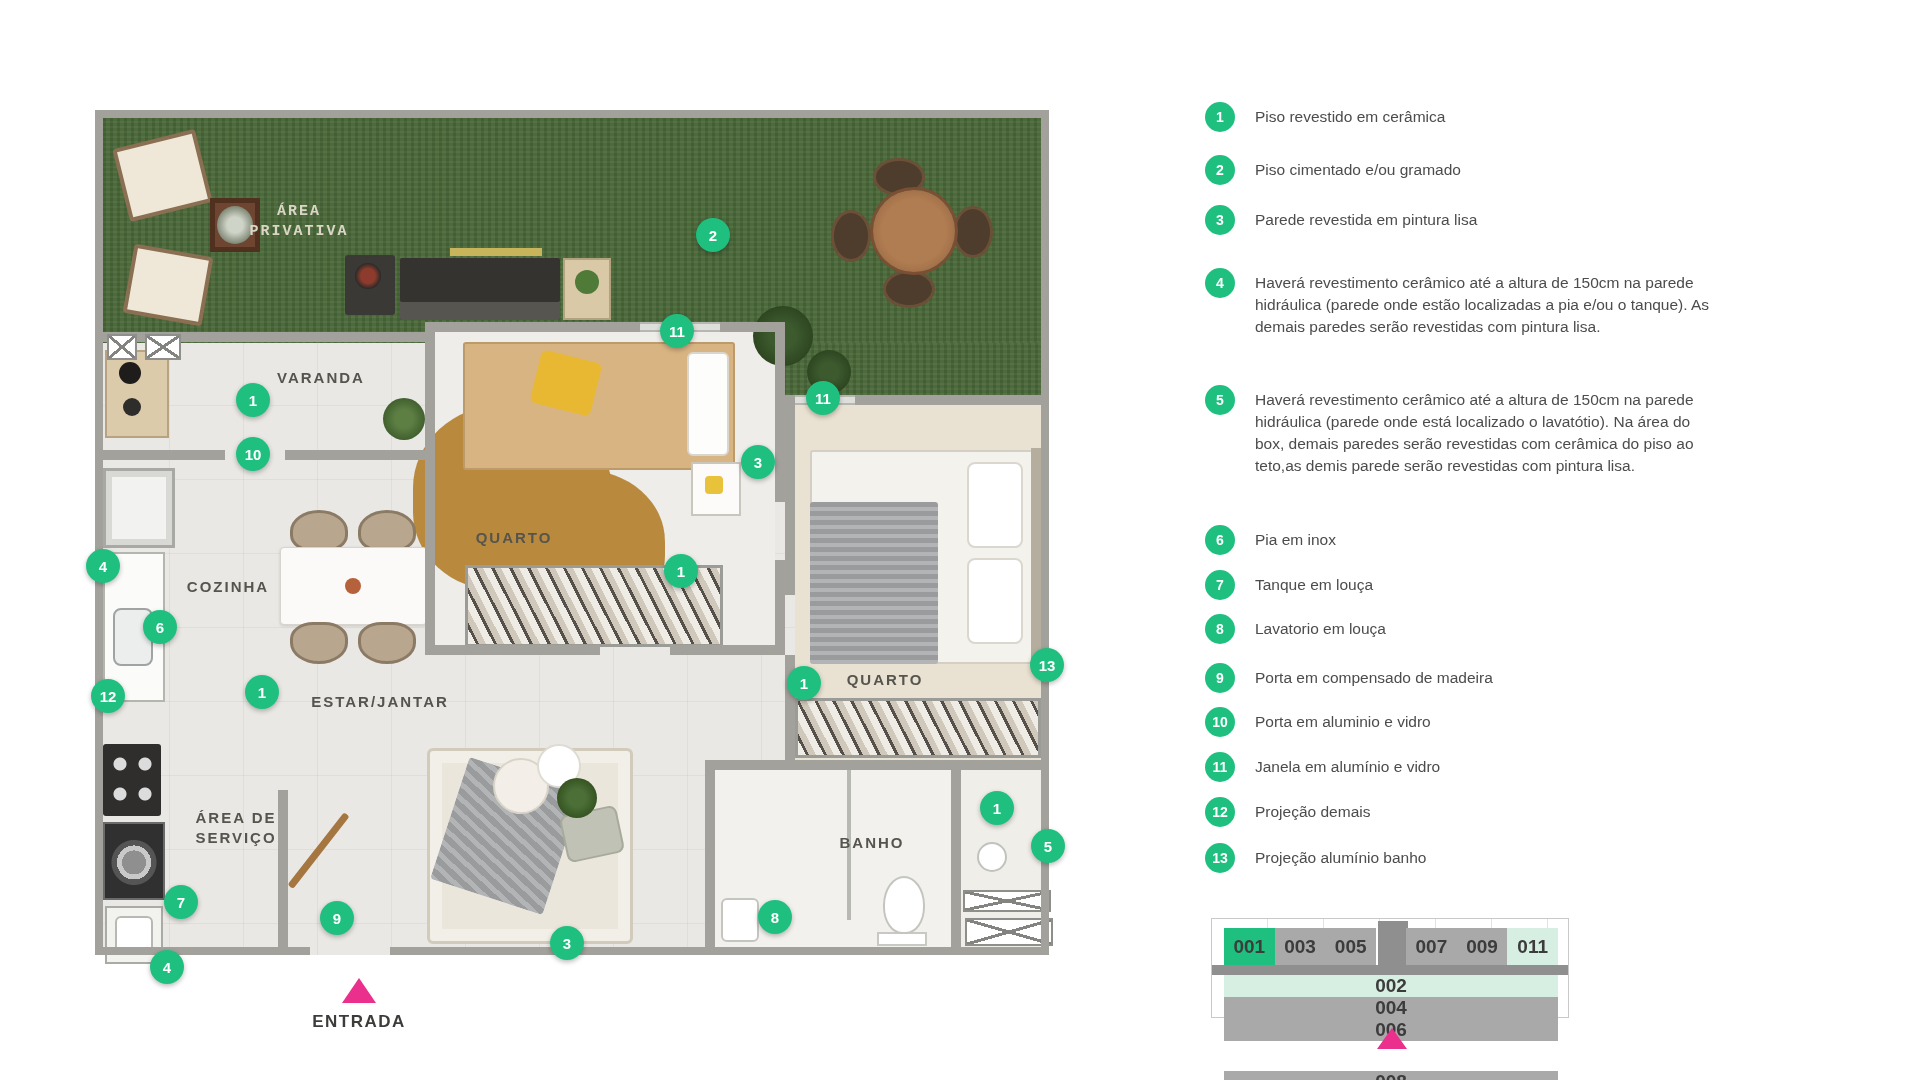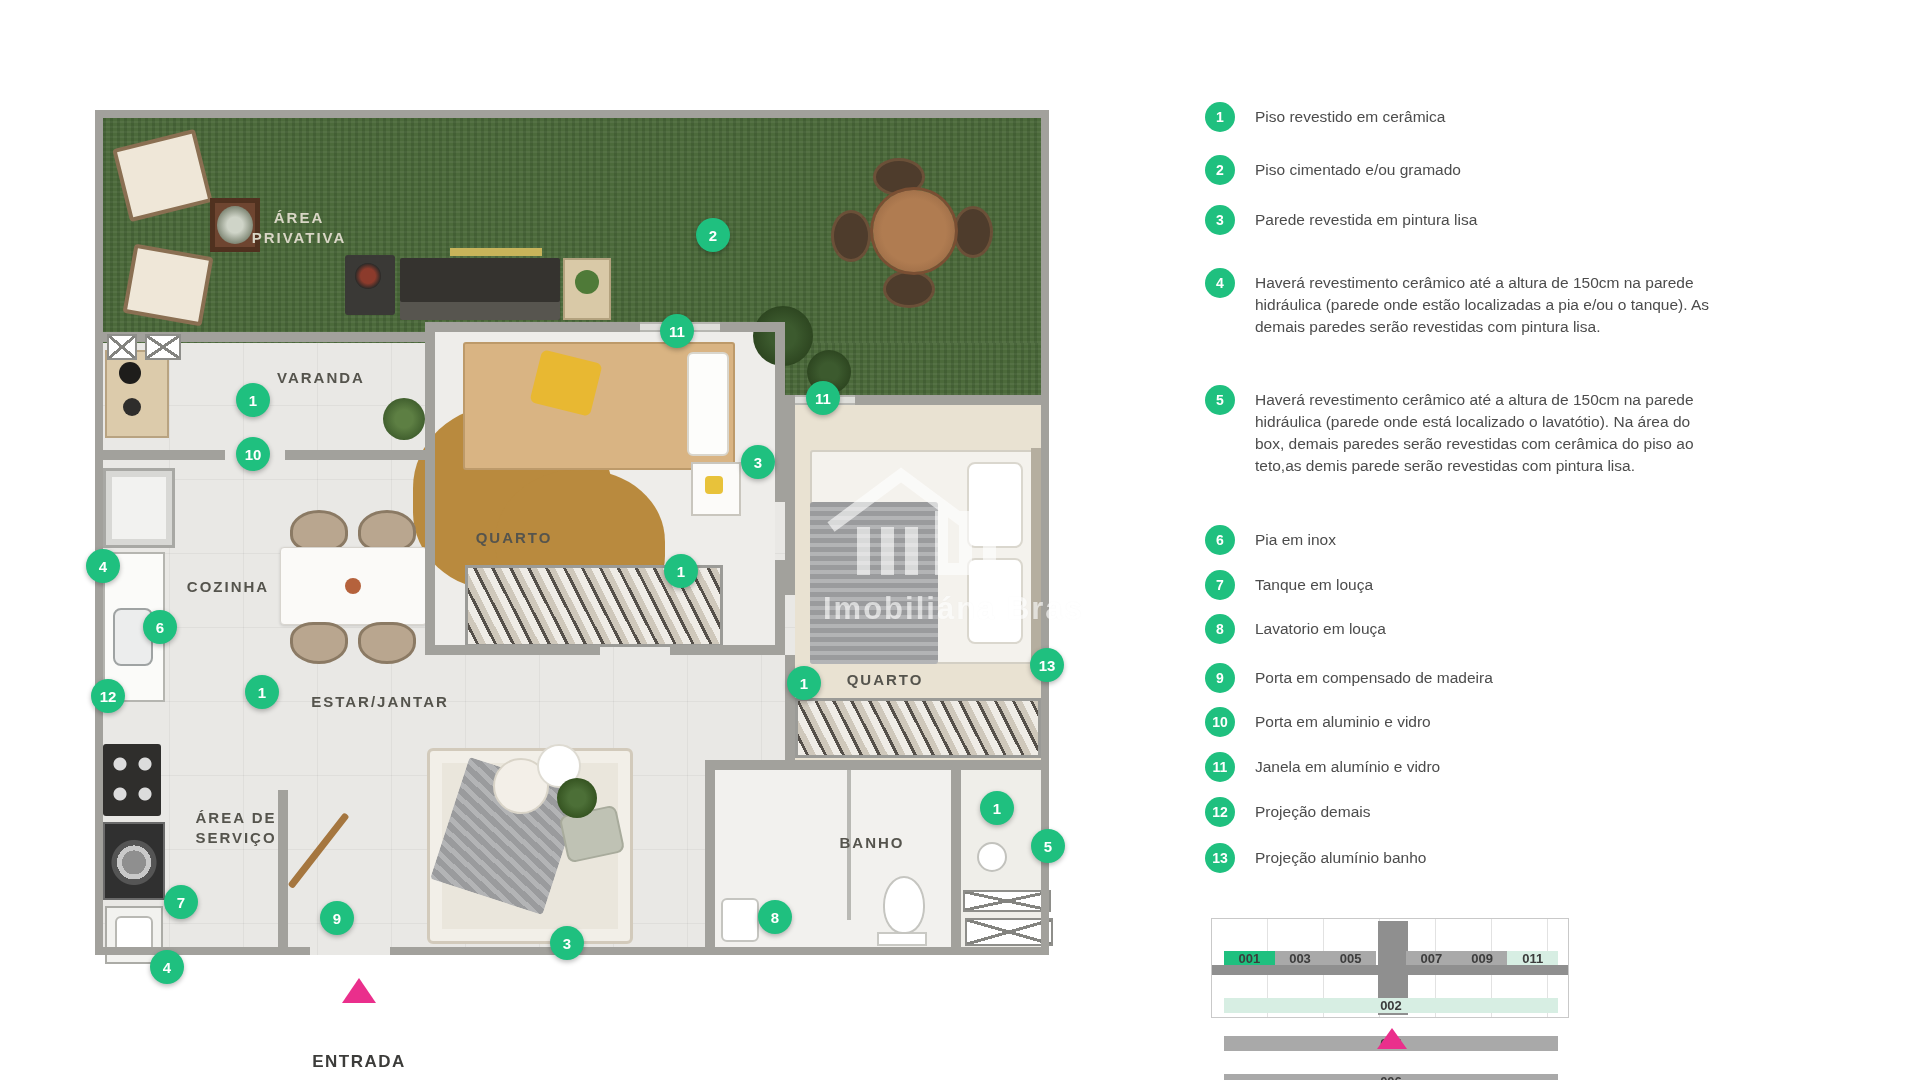--- a/index.html
+++ b/index.html
@@ -50,21 +50,21 @@
     font-size:14px;display:flex;align-items:center;justify-content:center;}
   .legend-text{font-size:15.5px;color:#4c4c4c;line-height:1.42;max-width:468px;padding-top:4px;}
 
   
   #keyplan{position:absolute;left:1211px;top:918px;width:358px;height:100px;background:#fff;border:1px solid #c9c9c9;
     background-image:repeating-linear-gradient(90deg,transparent 0 55px,#e2e2e2 55px 56px);}
   .kp-corridor-h{position:absolute;left:0;top:46px;width:100%;height:10px;background:var(--corridor);z-index:2;}
   .kp-corridor-v{position:absolute;left:166px;top:2px;width:30px;height:94px;background:var(--corridor);z-index:2;}
   .kp-row{display:flex;position:absolute;left:12px;width:334px;height:37px;z-index:3;}
   .kp-row.r1{top:9px;} .kp-row.r2{top:56px;flex-direction:column;}
-  .kp-cell{flex:1 1 0;display:flex;align-items:center;justify-content:center;font-size:13px;font-weight:bold;color:#3c3c3c;background:var(--unitgray);margin-top:23px;}
+  .kp-cell{flex:1 1 0;display:flex;align-items:center;justify-content:center;font-size:19px;font-weight:bold;color:#3c3c3c;background:var(--unitgray);}
   .kp-cell.active{background:var(--green);}
   .kp-cell.mint{background:var(--mint);}
   .kp-gap{flex:0 0 30px;}
   #keyplan-triangle{position:absolute;left:1377px;top:1028px;z-index:5;}
 </style>
 </head>
 <body>
 
 <div id="stage">
 
@@ -169,57 +169,44 @@
     <div class="w" style="left:575px;top:535px;width:115px;height:10px;"></div>
     <div class="w" style="left:690px;top:285px;width:264px;height:10px;"></div>
     <div class="win" style="left:700px;top:285px;width:60px;height:10px;"></div>
     <div class="w" style="left:690px;top:285px;width:10px;height:200px;"></div>
     <div class="w" style="left:690px;top:545px;width:10px;height:115px;"></div>
     <div class="w" style="left:610px;top:650px;width:344px;height:10px;"></div>
     <div class="w" style="left:610px;top:650px;width:10px;height:187px;"></div>
     <div class="w" style="left:856px;top:660px;width:10px;height:177px;"></div>
     <div class="w" style="left:183px;top:680px;width:10px;height:157px;"></div>
 
-    <div id="watermark">
-      <svg width="200" height="120" viewBox="0 0 200 120">
-        <polyline points="8,62 78,10 148,62" fill="none" stroke="#ffffff" stroke-width="12"></polyline>
-        <rect x="34" y="62" width="13" height="48" fill="#ffffff"></rect>
-        <rect x="58" y="62" width="13" height="48" fill="#ffffff"></rect>
-        <rect x="82" y="62" width="13" height="48" fill="#ffffff"></rect>
-        <rect x="112" y="46" width="13" height="64" fill="#ffffff"></rect>
-        <rect x="136" y="46" width="13" height="64" fill="#ffffff"></rect>
-        <rect x="160" y="46" width="13" height="64" fill="#ffffff"></rect>
-        <rect x="112" y="98" width="61" height="12" fill="#ffffff"></rect>
-      </svg>
-      <div id="wm-text">Imobiliána Bras</div>
-    </div>
 
     <div class="f tri-up" style="left:247px;top:868px;z-index:30;"></div>
-    <div class="entr-label" style="left:264px;top:912px;margin-top:40px;">ENTRADA</div>
+    <div class="entr-label" style="left:264px;top:912px;">ENTRADA</div>
   <div class="marker" style="left: 618px; top: 125px;">2</div>
       <div class="marker" style="left: 582px; top: 221px;">11</div>
       <div class="marker" style="left: 728px; top: 288px;">11</div>
       <div class="marker" style="left: 158px; top: 290px;">1</div>
       <div class="marker" style="left: 158px; top: 344px;">10</div>
       <div class="marker" style="left: 663px; top: 352px;">3</div>
       <div class="marker" style="left: 8px; top: 456px;">4</div>
       <div class="marker" style="left: 586px; top: 461px;">1</div>
       <div class="marker" style="left: 65px; top: 517px;">6</div>
       <div class="marker" style="left: 952px; top: 555px;">13</div>
       <div class="marker" style="left: 709px; top: 573px;">1</div>
       <div class="marker" style="left: 167px; top: 582px;">1</div>
       <div class="marker" style="left: 13px; top: 586px;">12</div>
       <div class="marker" style="left: 902px; top: 698px;">1</div>
       <div class="marker" style="left: 953px; top: 736px;">5</div>
       <div class="marker" style="left: 86px; top: 792px;">7</div>
       <div class="marker" style="left: 242px; top: 808px;">9</div>
       <div class="marker" style="left: 680px; top: 807px;">8</div>
       <div class="marker" style="left: 472px; top: 833px;">3</div>
       <div class="marker" style="left: 72px; top: 857px;">4</div>
-      <div class="room-label light" style="left: 204px; top: 118px;">
+      <div class="room-label light" style="left: 204px; top: 112px; font-family: Liberation Mono, monospace;">
         <div>ÁREA</div>
         <div>PRIVATIVA</div>
       </div>
       <div class="room-label" style="left: 226px; top: 268px;">
         <div>VARANDA</div>
       </div>
       <div class="room-label" style="left: 419px; top: 428px;">
         <div>QUARTO</div>
       </div>
       <div class="room-label" style="left: 133px; top: 477px;">

